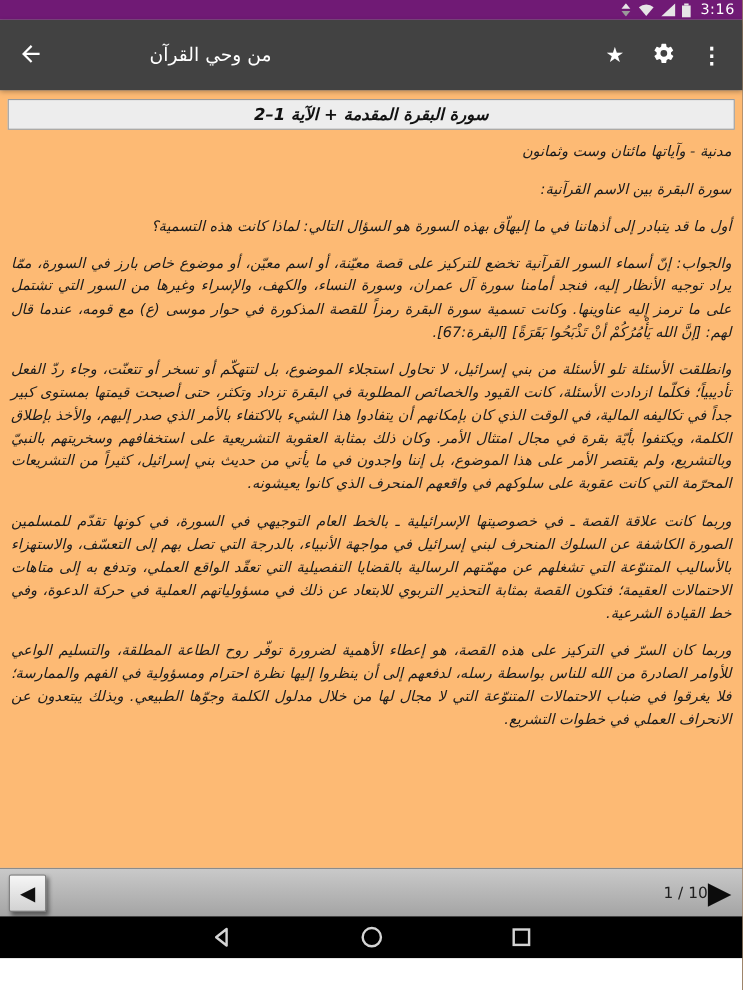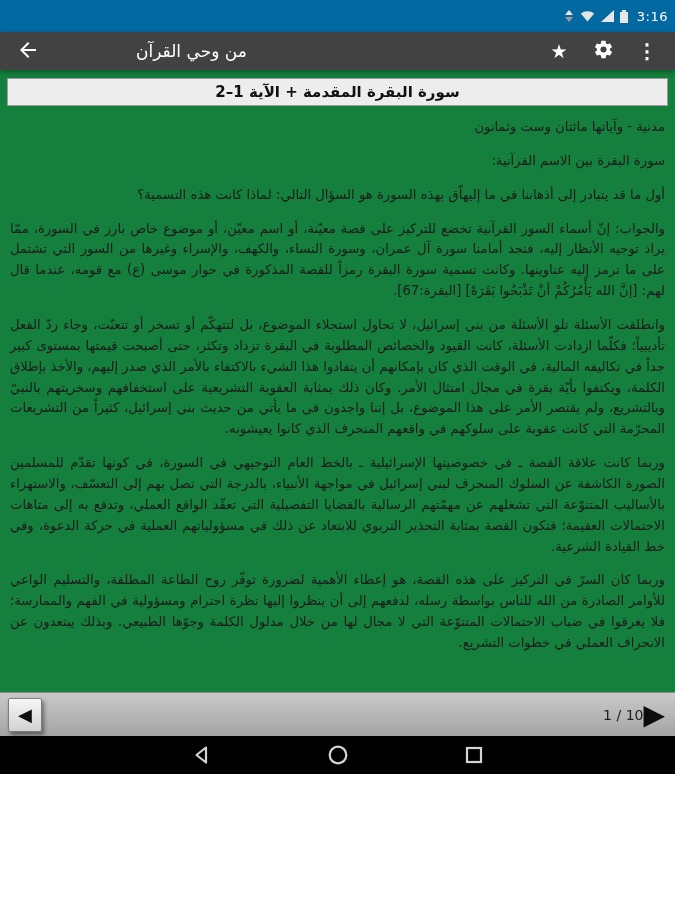--- a/index.html
+++ b/index.html
@@ -2,47 +2,47 @@
 <html><head>
 <meta charset="utf-8">
 <style>
   * { box-sizing: border-box; margin: 0; padding: 0; }
   html, body { width: 675px; height: 900px; overflow: hidden; background: #000; }
   body { font-family: "DejaVu Sans", "Liberation Sans", sans-serif; }
   .screen { width: 675px; height: 900px; display: flex; flex-direction: column; background: #fff; }
 
   
   .status-bar {
-    height: 32px; background: #0369a1; color: #fff;
+    height: 18px; background: #701a75; color: #fff;
     display: flex; align-items: center; justify-content: flex-end;
     padding: 0 7px; gap: 6px; flex: 0 0 auto;
   }
   .status-bar svg { display: block; }
   .status-time { font-size: 13px; color: #fff; margin-left: 3px; letter-spacing: 0.5px; }
 
   
   .app-bar {
-    height: 38px; background: #424242; display: flex; align-items: center;
+    height: 64px; background: #424242; display: flex; align-items: center;
     padding: 0 6px; flex: 0 0 auto; position: relative; z-index: 3;
     box-shadow: 0 2px 5px rgba(0,0,0,0.35);
   }
   .icon-btn {
     background: none; border: none; width: 44px; height: 44px;
     display: flex; align-items: center; justify-content: center;
     color: #fff; cursor: pointer;
   }
   .app-title {
     color: #fff; font-size: 17px; margin-left: 86px; white-space: nowrap;
   }
   .app-actions { margin-left: auto; display: flex; align-items: center; }
   .glyph-star { font-size: 19px; color: #fff; }
   .glyph-dots { font-size: 20px; color: #fff; font-weight: bold; }
 
   
-  .main { height: 622px; background: #15803d; overflow: hidden; flex: 0 0 auto; }
+  .main { height: 707px; background: #fdba74; overflow: hidden; flex: 0 0 auto; font-style: italic; }
   .section-header {
     margin: 8px 7px 0 7px; height: 28px; line-height: 26px;
     background: #ededed; border: 1px solid #9b9b9b;
     text-align: center; font-weight: bold; font-size: 15px; color: #111;
   }
   .content-text {
     direction: rtl; text-align: justify; padding: 11px 10px 0 10px;
     font-size: 13.2px; line-height: 1.58; color: #1b1b1b;
     height: 706px; overflow: hidden;
   }

